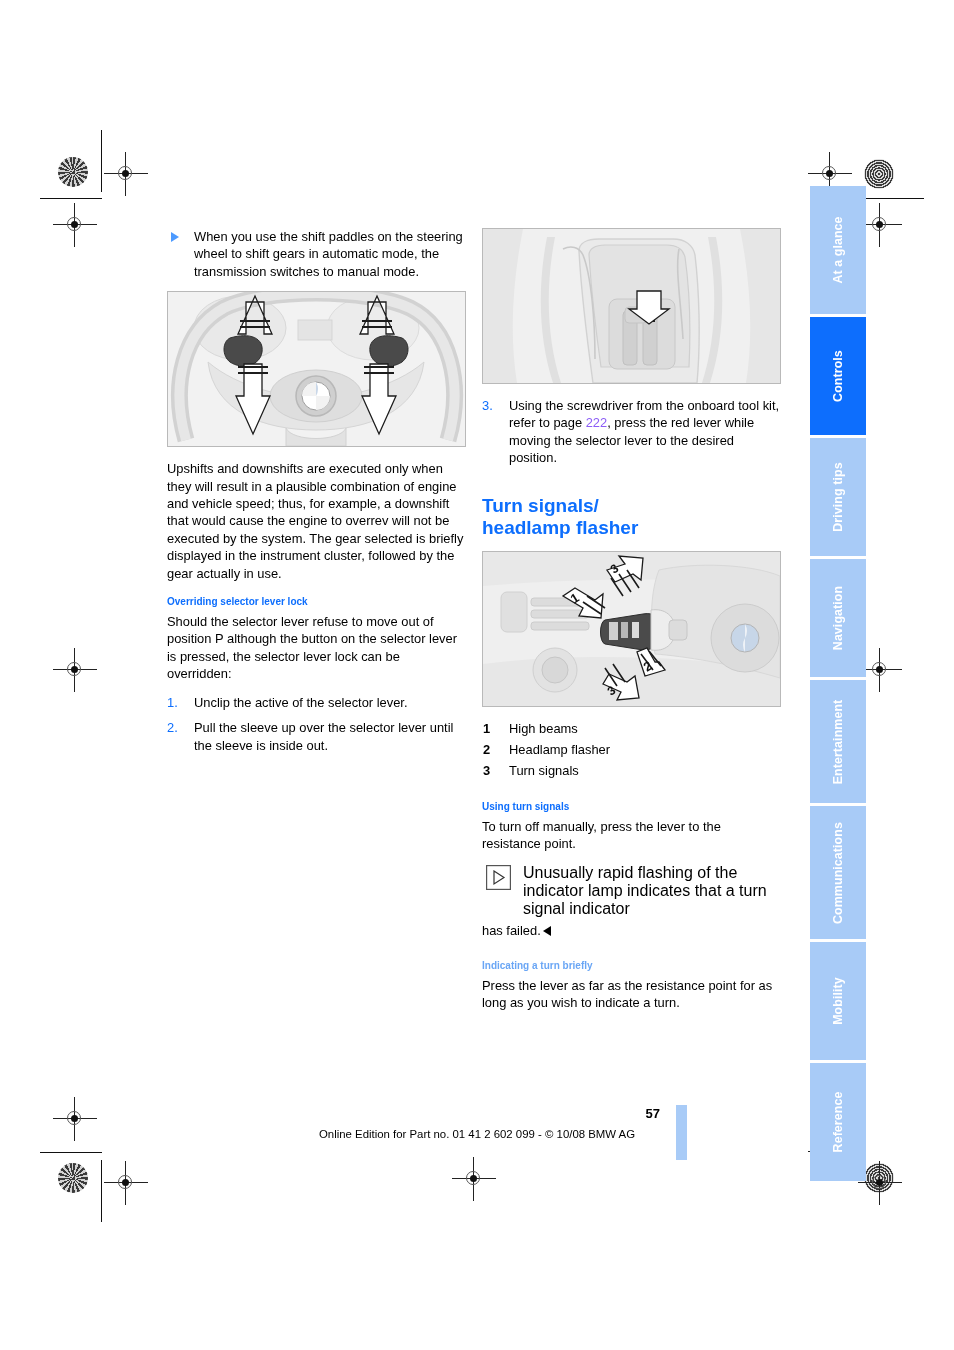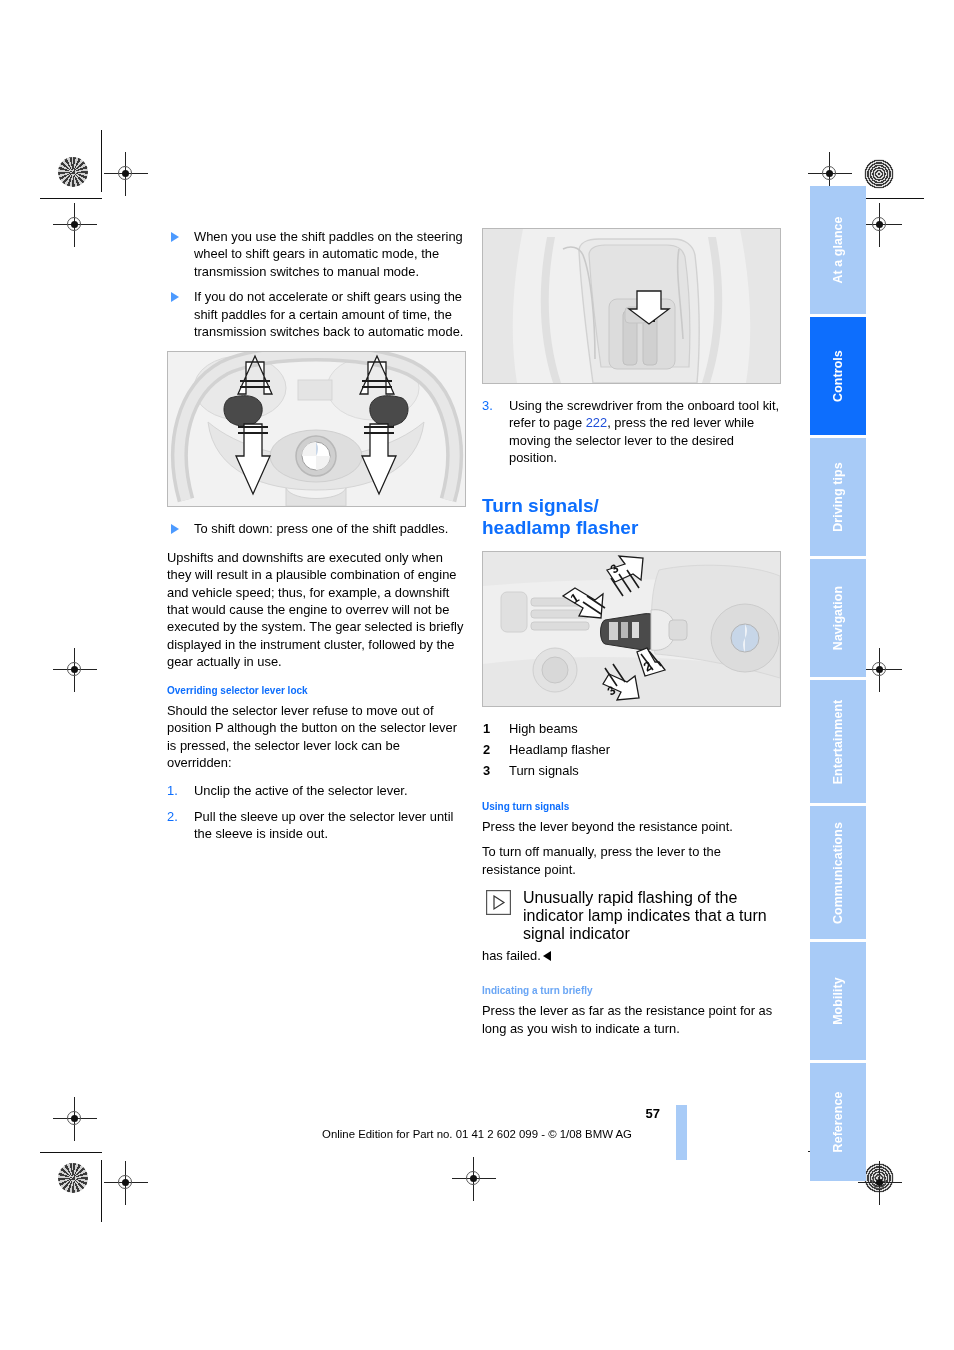--- a/index.html
+++ b/index.html
@@ -166,21 +166,21 @@
   }
   h3.sub {
     color: #0d6efd;
     font-size: 10px;
     line-height: 17px;
     font-weight: bold;
     margin: 0 0 3px 0;
   }
   h3.sub.light { color: #6aa6f5; }
 
-  .xref { color: #1d4ed8; }
+  .xref { color: #8b5cf6; }
 
   
   .fig {
     position: relative;
     width: 299px;
     border: 1px solid #b9b9b9;
     box-sizing: border-box;
     background: #f4f4f4;
     overflow: hidden;
     margin-bottom: 13px;
@@ -332,24 +332,20 @@
 
 <div class="page">
 
   <div class="col col-left">
 
     <ul class="blist">
       <li>
         <span class="tri"></span>
         <span>When you use the shift paddles on the steering wheel to shift gears in automatic mode, the transmission switches to manual mode.</span>
       </li>
-      <li>
-        <span class="tri"></span>
-        <span>If you do not accelerate or shift gears using the shift paddles for a certain amount of time, the transmission switches back to automatic mode.</span>
-      </li>
     </ul>
 
 
     <div class="fig h165">
       <svg width="297" height="154" viewBox="0 0 297 154">
         <rect x="0" y="0" width="297" height="154" fill="#f2f2f2"></rect>
 
         <ellipse cx="72" cy="36" rx="46" ry="32" fill="#e9e9e9" stroke="#d8d8d8"></ellipse>
         <ellipse cx="205" cy="36" rx="46" ry="32" fill="#ececec" stroke="#dcdcdc"></ellipse>
         <rect x="130" y="28" width="34" height="20" fill="#e4e4e4" stroke="#d5d5d5"></rect>
@@ -397,24 +393,20 @@
         <g>
           <path d="M202 72 L220 72 L220 104 L228 104 L211 142 L194 104 L202 104 Z" fill="#ffffff" stroke="#1c1c1c" stroke-width="1.3"></path>
           <rect x="196" y="74" width="30" height="2" fill="#1c1c1c"></rect>
           <rect x="196" y="80" width="30" height="2" fill="#1c1c1c"></rect>
         </g>
       </svg>
       
     </div>
 
     <ul class="blist">
-      <li>
-        <span class="tri"></span>
-        <span>To shift down: press one of the shift paddles.</span>
-      </li>
     </ul>
 
     <p class="para">Upshifts and downshifts are executed only when they will result in a plausible combination of engine and vehicle speed; thus, for example, a downshift that would cause the engine to overrev will not be executed by the system. The gear selected is briefly displayed in the instrument cluster, followed by the gear actually in use.</p>
 
     <h3 class="sub">Overriding selector lever lock</h3>
     <p class="para">Should the selector lever refuse to move out of position P although the button on the selector lever is pressed, the selector lever lock can be overridden:</p>
 
     <ol class="nlist">
       <li>
         <span class="nnum">1.</span>
@@ -539,21 +531,20 @@
         <span class="knum">2</span>
         <span>Headlamp flasher</span>
       </li>
       <li>
         <span class="knum">3</span>
         <span>Turn signals</span>
       </li>
     </ul>
 
     <h3 class="sub" style="margin-top:18px;">Using turn signals</h3>
-    <p class="para" style="margin-bottom:8px;">Press the lever beyond the resistance point.</p>
     <p class="para">To turn off manually, press the lever to the resistance point.</p>
 
     <div class="note" style="margin-bottom:4px;">
       <svg width="25" height="25" viewBox="0 0 25 25">
         <rect x="0.6" y="0.6" width="23.8" height="23.8" fill="none" stroke="#555" stroke-width="1.2"></rect>
         <path d="M8 6 L18 12.5 L8 19 Z" fill="none" stroke="#333" stroke-width="1.2"></path>
       </svg>
       <span>Unusually rapid flashing of the indicator lamp indicates that a turn signal indicator</span>
     </div>
     <div class="txt" style="margin-bottom:11px;">
@@ -586,15 +577,15 @@
     <div class="tab" style="height:118px;">
         <span>Mobility</span>
       </div>
     <div class="tab" style="height:118px;">
         <span>Reference</span>
       </div>
   </div>
 
   <div class="pagenum">57</div>
   <div class="pagebar"></div>
-  <div class="footer">Online Edition for Part no. 01 41 2 602 099 - © 1/08 BMW AG</div>
+  <div class="footer">Online Edition for Part no. 01 41 2 602 099 - © 10/08 BMW AG</div>
 
 </div>
 
 </body></html>

